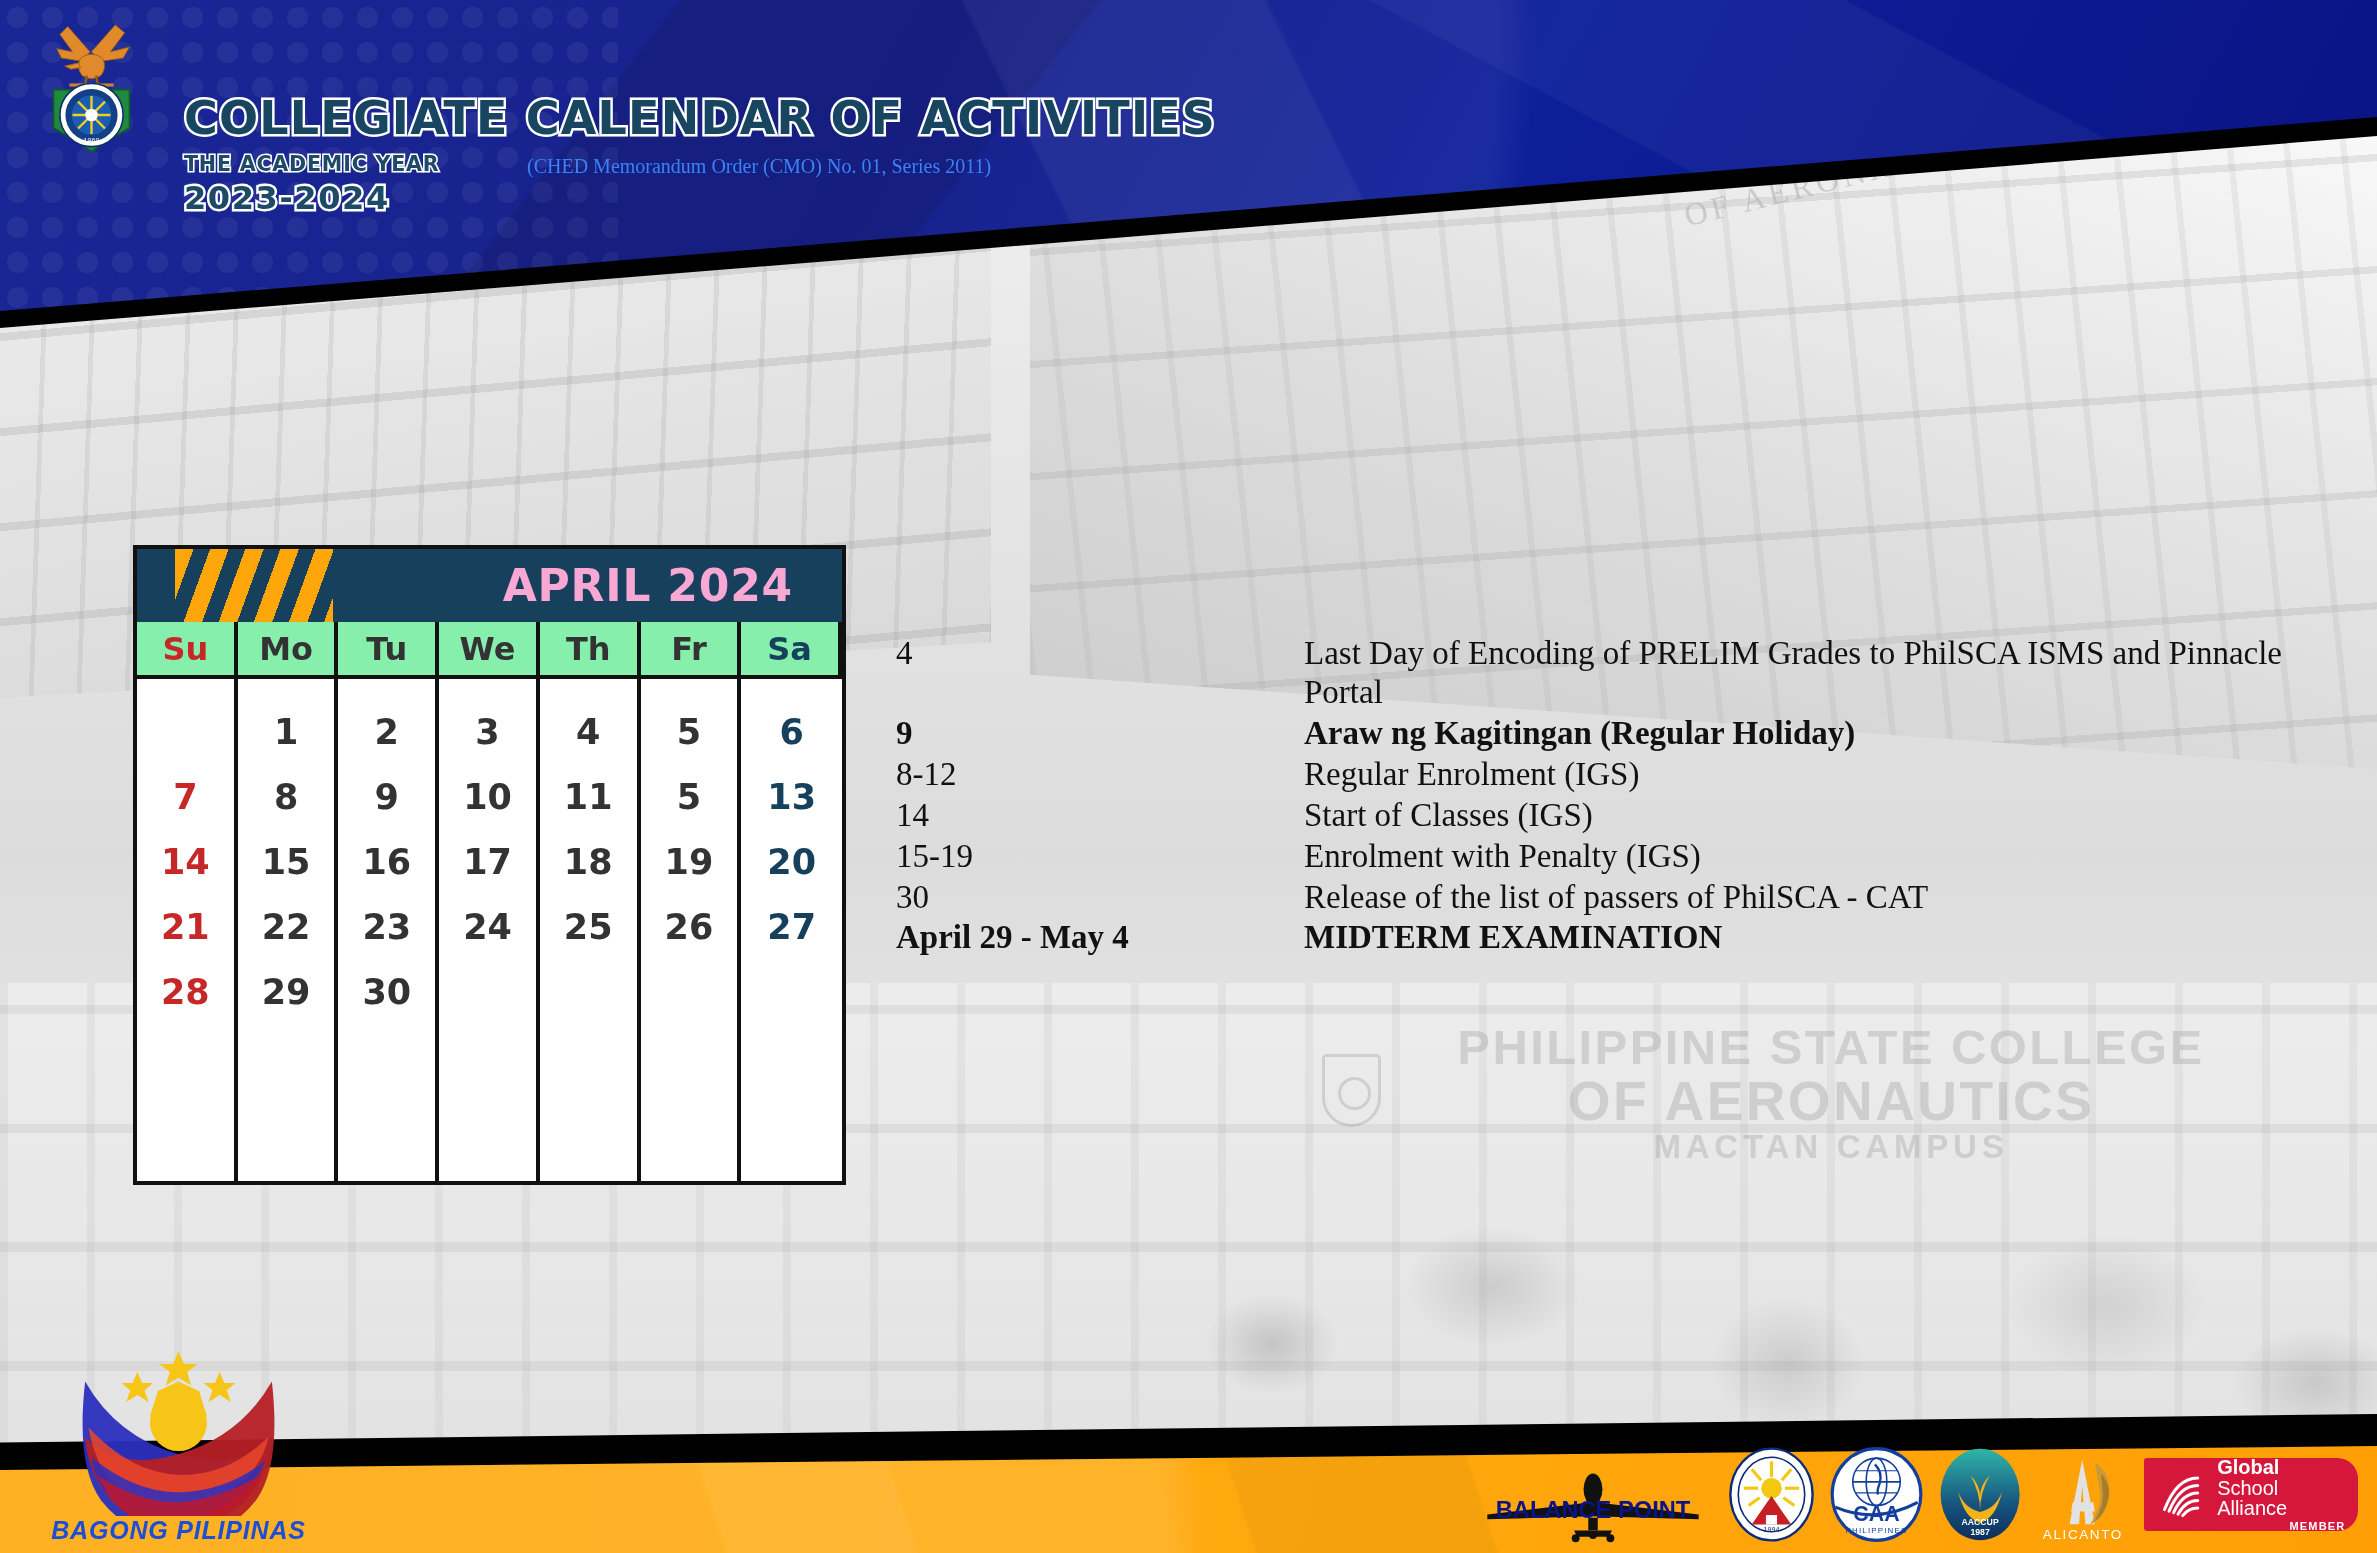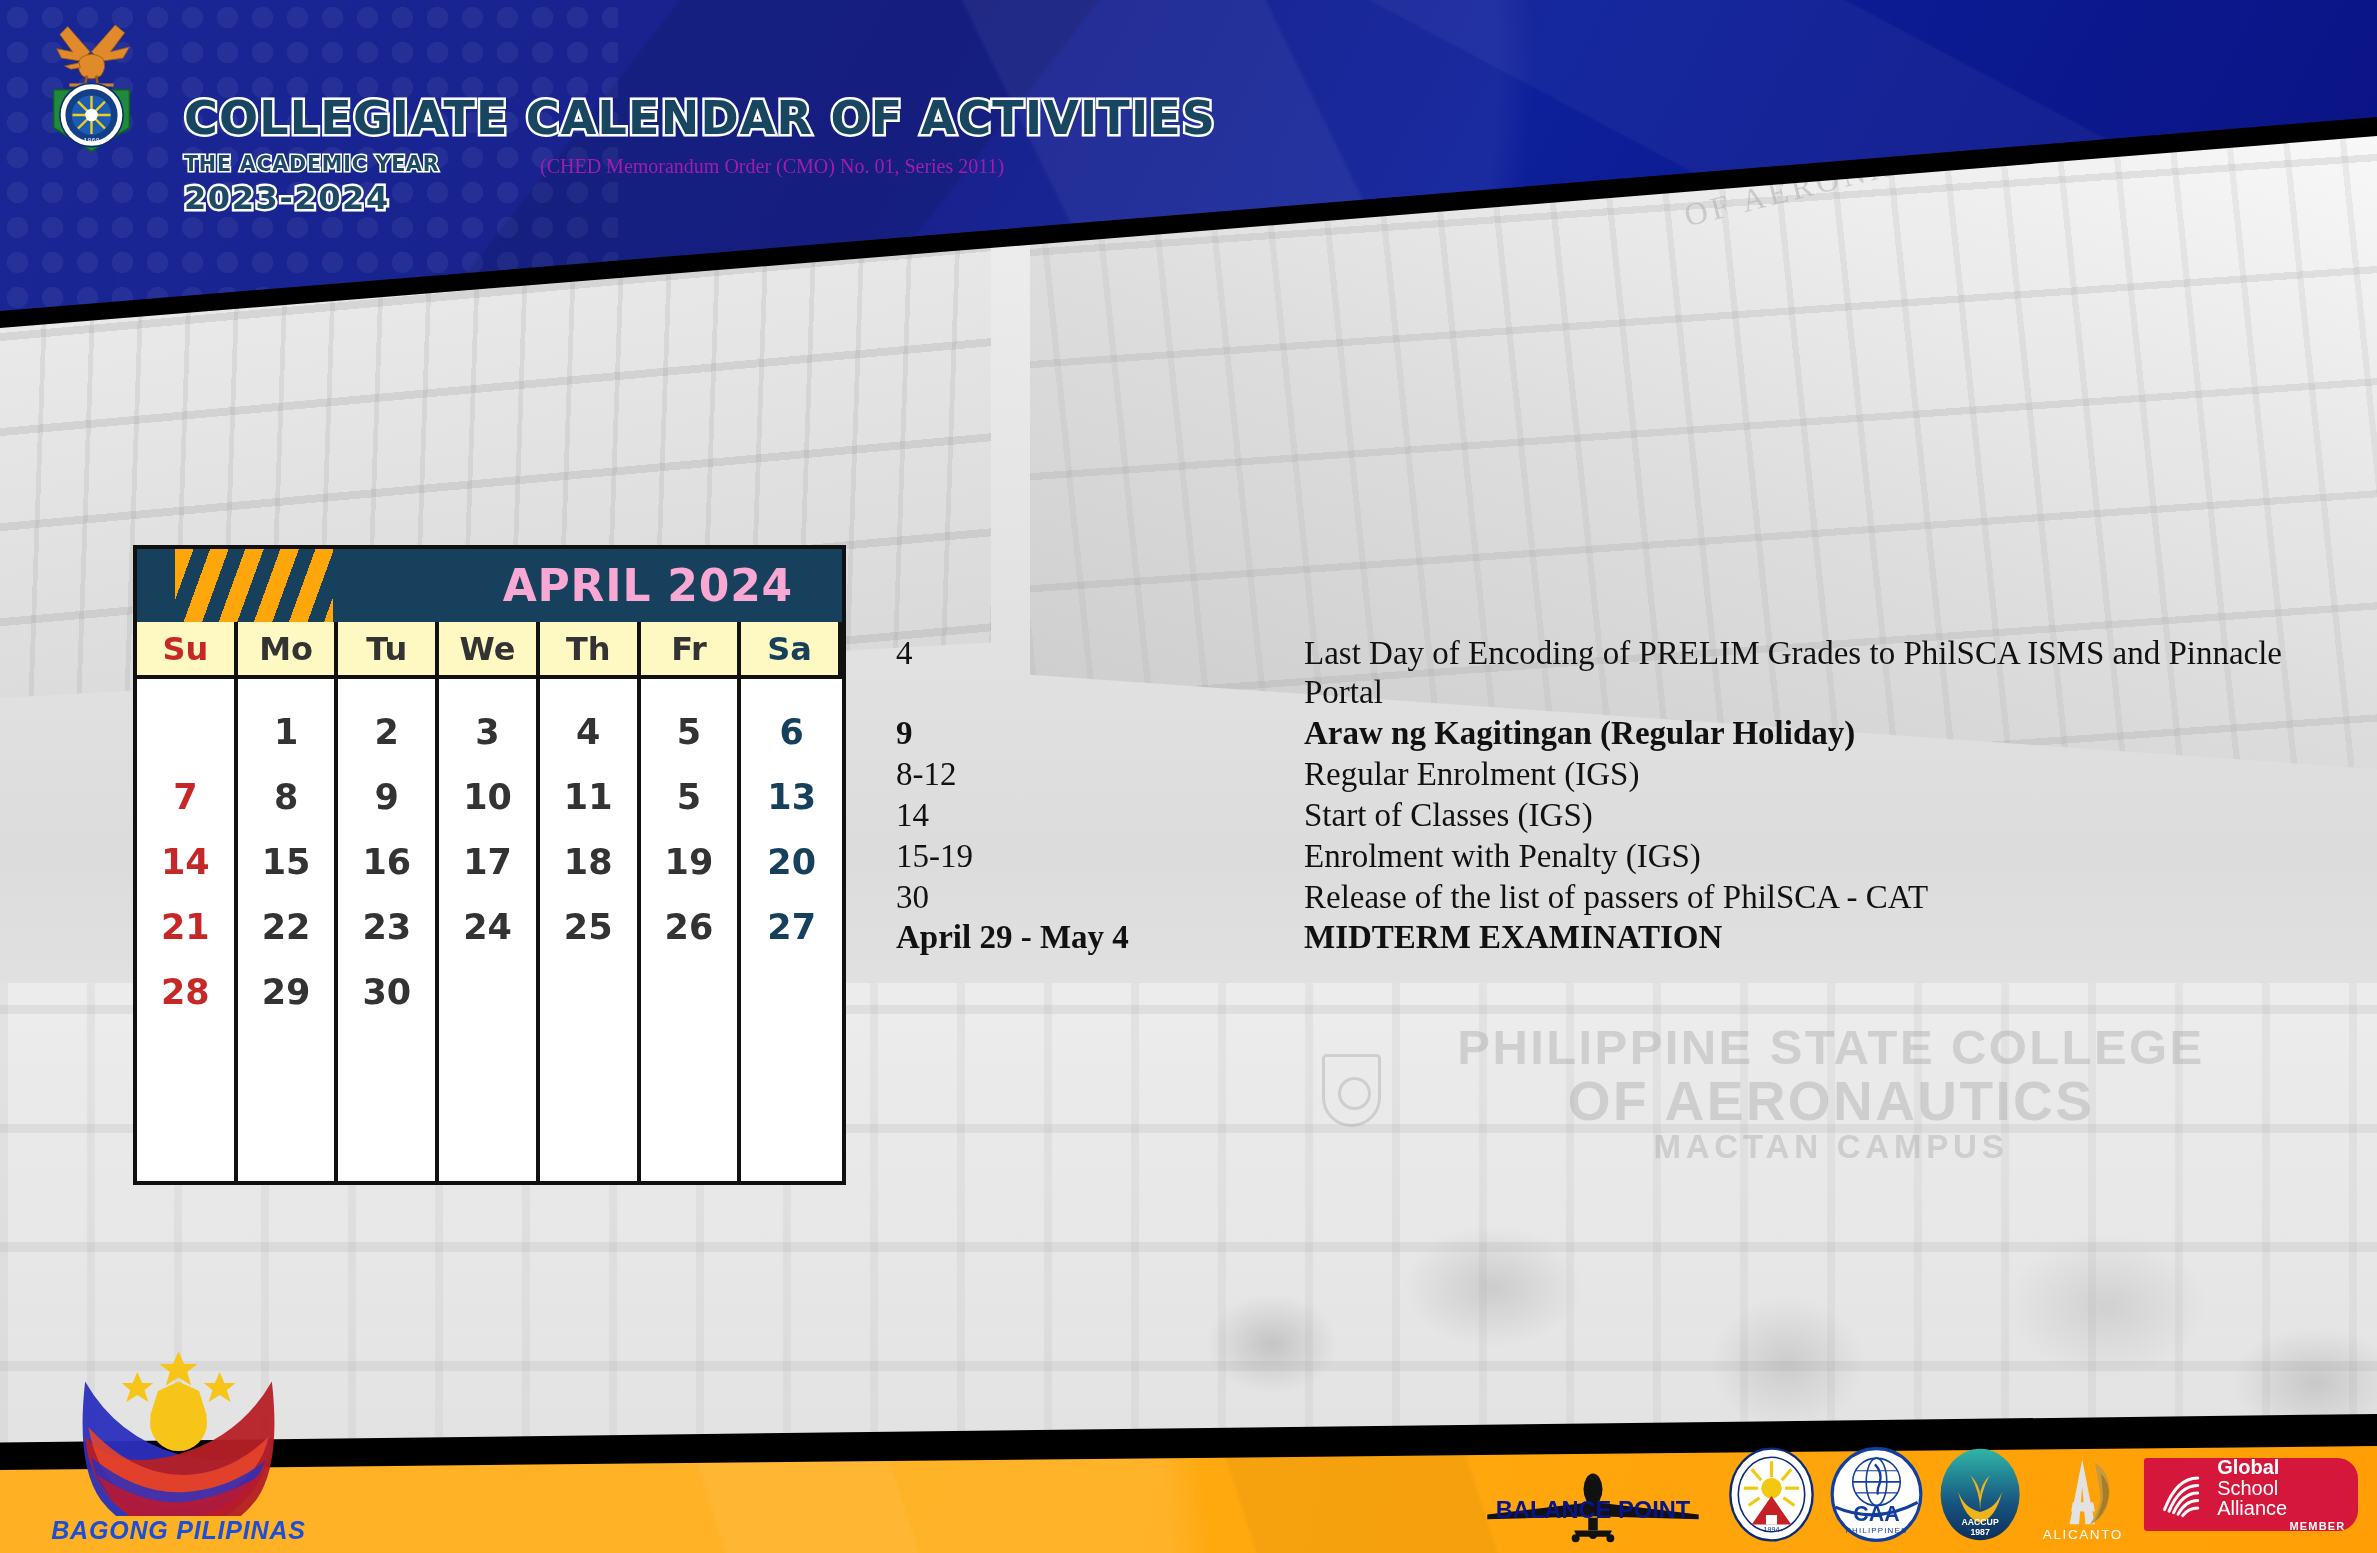--- a/index.html
+++ b/index.html
@@ -164,22 +164,22 @@
   }
   .hdr-year {
     margin-top: 3.2px;
     font-size: 32px; font-weight: 800; letter-spacing: 1.6px;
     color: #1d4a66;
     -webkit-text-stroke: 4.8px #ffffff;
     paint-order: stroke fill;
     font-family: "DejaVu Sans", sans-serif;
   }
   .hdr-cmo {
-    position: absolute; left: 540px; top: 155px; z-index: 12;
-    color: #a21caf;
+    position: absolute; left: 527px; top: 155px; z-index: 12;
+    color: #3b82f6;
     font-family: "Liberation Serif", serif;
     font-size: 20px;
     white-space: nowrap;
   }
 
   
   .cal {
     position: absolute;
     left: 133px; top: 545px; width: 713px; height: 640px;
     z-index: 20;
@@ -219,21 +219,21 @@
     grid-template-rows: 57px 1fr;
   }
   .dow {
     border-right: 4px solid #111111;
     border-bottom: 4px solid #111111;
     display: flex; align-items: center; justify-content: center;
     font-family: "DejaVu Sans", sans-serif;
     font-weight: 800;
     font-size: 32px;
     color: #333333;
-    background: #fef9c3;
+    background: #86efac;
   }
   .dow:last-child { border-right: none; }
   .dow.sun { color: #c62828; }
   .dow.sat { color: #16405c; }
 
   .dcol {
     border-right: 4px solid #111111;
     display: flex; flex-direction: column; align-items: center;
     padding-top: 20.6px;
     background: #ffffff;

